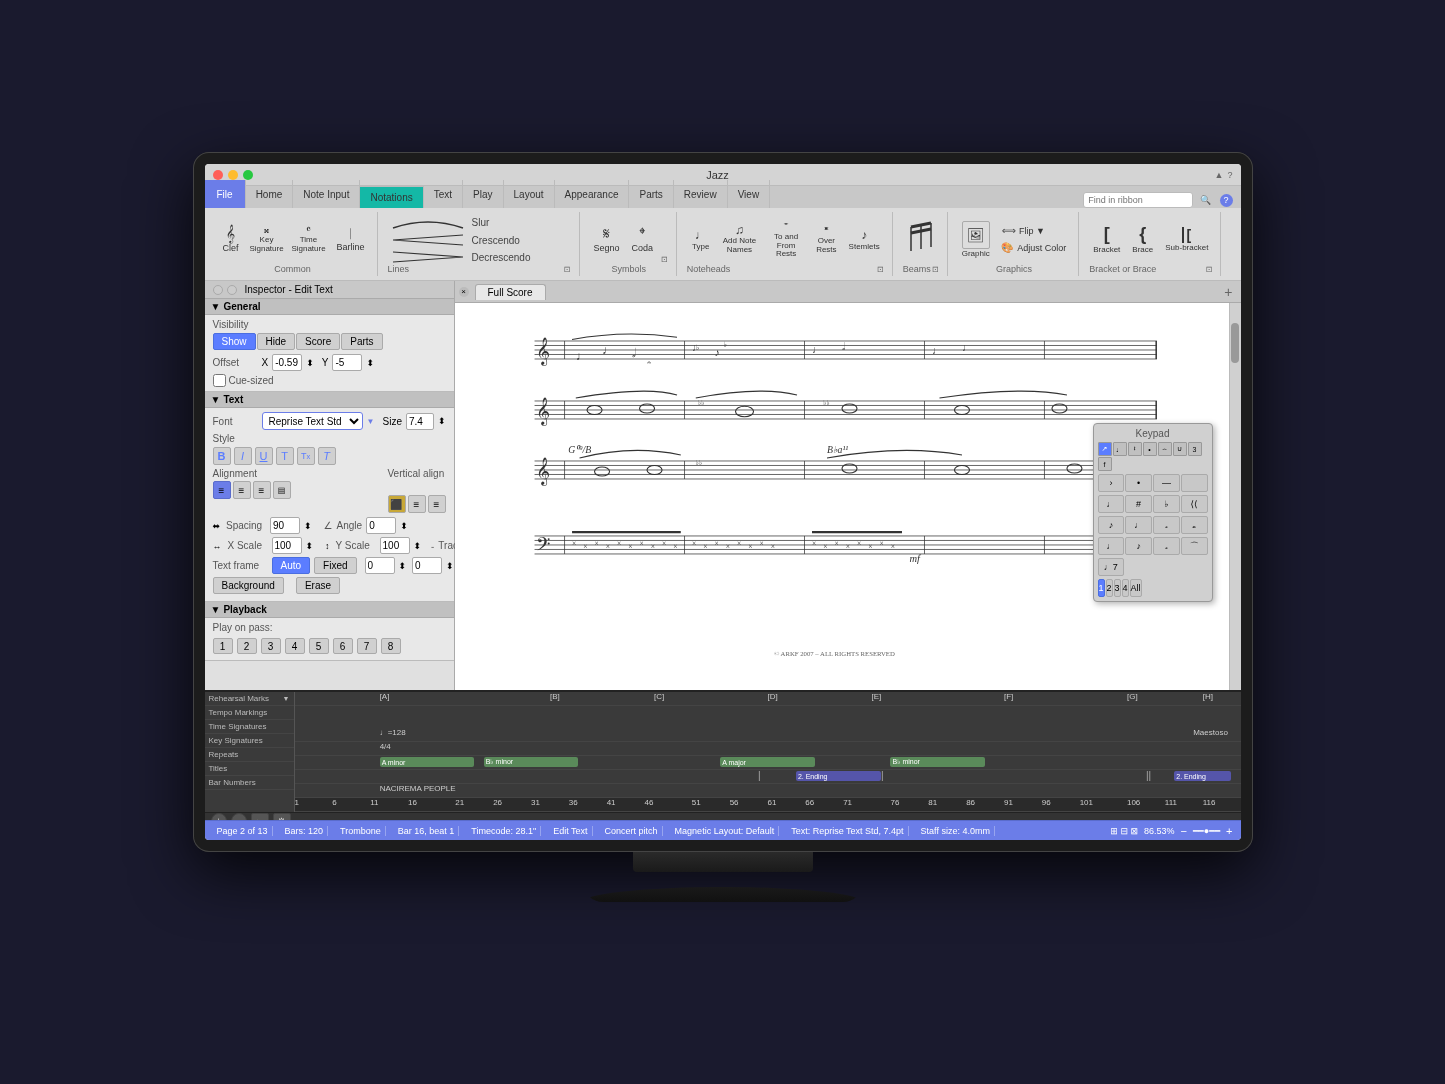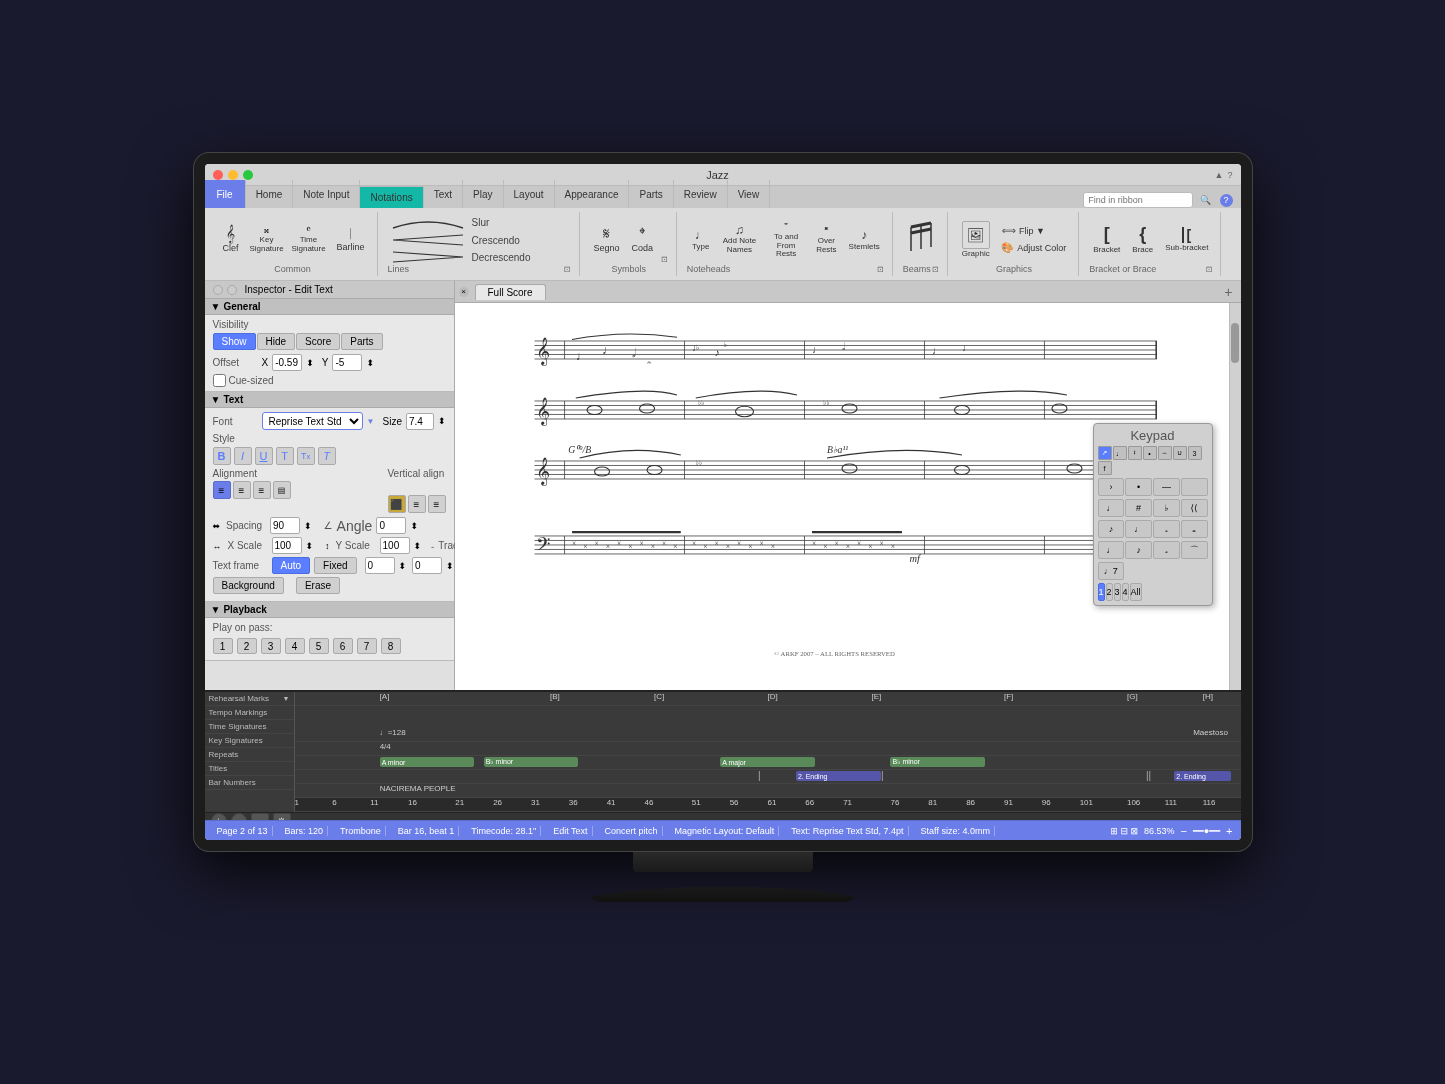--- a/index.html
+++ b/index.html
@@ -422,21 +422,21 @@
       border: 1px solid #999;
       border-radius: 4px;
       padding: 4px;
       font-size: 9px;
       box-shadow: 2px 2px 6px rgba(0,0,0,0.3);
       z-index: 10;
     }
 
     .keypad-title {
       text-align: center;
-      font-size: 13px;
+      font-size: 10px;
       color: #555;
       margin-bottom: 3px;
       font-weight: 500;
     }
 
     .keypad-toolbar {
       display: flex;
       gap: 1px;
       margin-bottom: 3px;
       flex-wrap: wrap;
@@ -931,21 +931,21 @@
                 </div>
               </div>
             </div>
 
             <div class="prop-row" style="margin-top:4px;">
               <span style="font-size:9px; margin-right:2px;">⬌</span>
               <span style="font-size:10px; color:#555; min-width:40px;">Spacing</span>
               <input class="inspector-input-sm" type="text" value="90" style="">
               <span style="cursor:pointer; font-size:9px;">⬍</span>
               <span style="font-size:10px; color:#555; margin-left:8px;">∠</span>
-              <span style="font-size:14px; color:#555; min-width:25px;">Angle</span>
+              <span style="font-size:10px; color:#555; min-width:25px;">Angle</span>
               <input class="inspector-input-sm" type="text" value="0" style="">
               <span style="cursor:pointer; font-size:9px;">⬍</span>
             </div>
 
             <div class="prop-row">
               <span style="font-size:9px; margin-right:2px;">↔</span>
               <span style="font-size:10px; color:#555; min-width:40px;">X Scale</span>
               <input class="inspector-input-sm" type="text" value="100" style="">
               <span style="cursor:pointer; font-size:9px;">⬍</span>
               <span style="font-size:9px; margin-left:8px; margin-right:2px;">↕</span>

